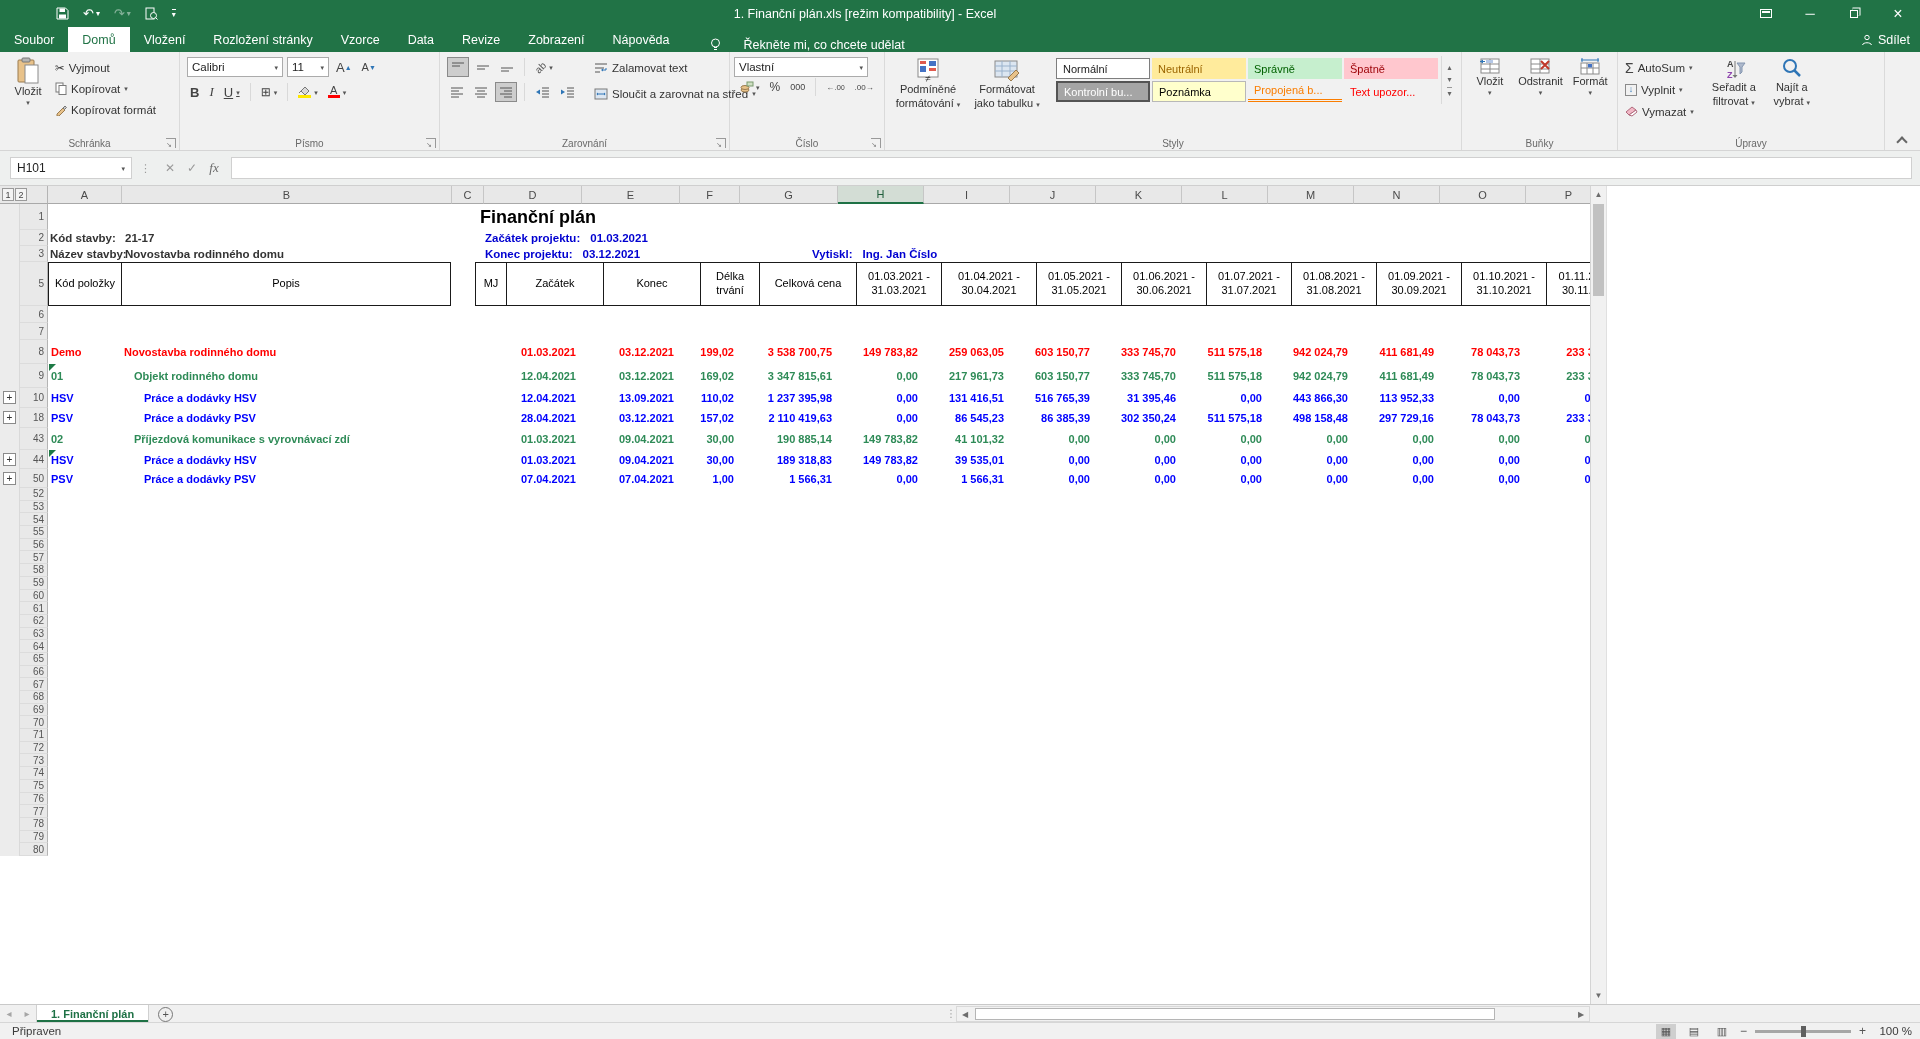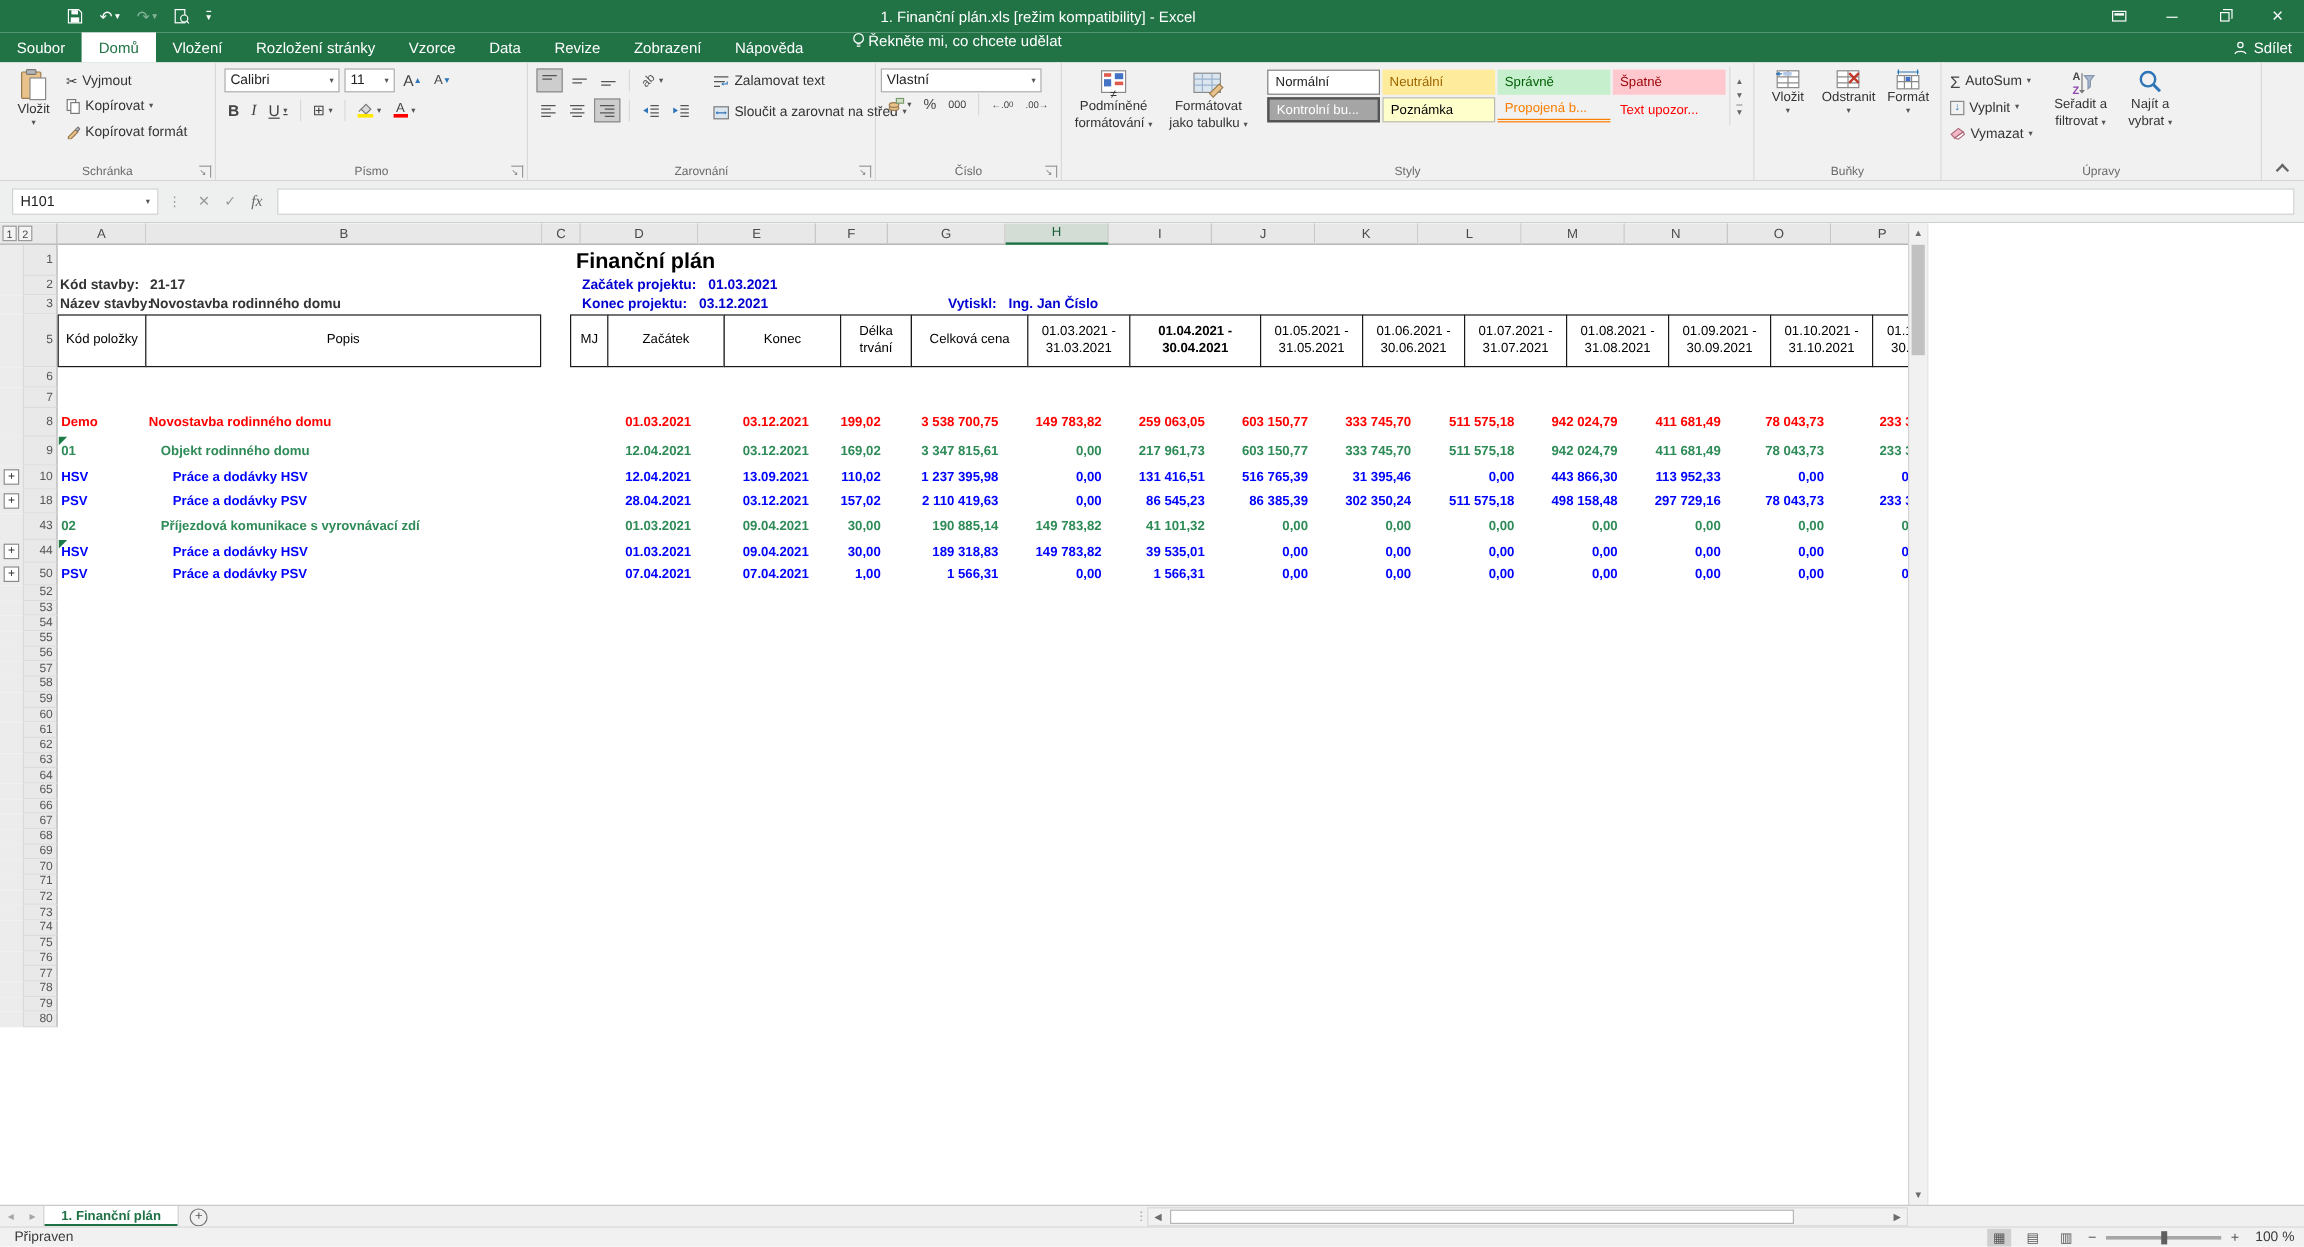--- a/index.html
+++ b/index.html
@@ -17,21 +17,21 @@
   .winbtns{position:absolute;right:0;top:0;height:27px;display:flex}
   .winbtn{width:44px;height:27px;display:flex;align-items:center;justify-content:center;color:#fff;font-size:13px}
   .ribbonopt-glyph{width:12px;height:9px;border:1px solid #fff;position:relative}
   .ribbonopt-glyph::after{content:"";position:absolute;left:1px;top:1px;width:8px;height:2px;background:#fff}
   .restore-glyph{width:8px;height:8px;border:1px solid #fff;box-shadow:2px -2px 0 -0.5px #217346,2.5px -2.5px 0 0 #fff}
 
   
   .tabrow{position:absolute;top:27px;left:0;width:1920px;height:25px;background:#217346;display:flex;align-items:stretch;color:#fff;font-size:12.5px}
   .mtab{display:flex;align-items:center;padding:0 14px}
   .mtab.active{background:#fff;color:#217346}
-  .tellme{display:flex;align-items:flex-start;gap:3px;margin-left:26px;font-size:12.5px}
+  .tellme{display:flex;align-items:flex-end;gap:23px;margin-left:26px;font-size:12.5px}
   .share{position:absolute;right:10px;top:0;height:25px;display:flex;align-items:center;gap:5px;font-size:12.5px}
 
   
   .ribbon{position:absolute;top:52px;left:0;width:1920px;height:99px;background:#f1f1f1;border-bottom:1px solid #d5d5d5;display:flex}
   .rgroup{position:relative;border-right:1px solid #dadada;padding:3px 4px 15px 4px;display:flex;align-items:flex-start}
   .glabel{position:absolute;bottom:1px;left:0;width:100%;text-align:center;font-size:10px;color:#696969}
   .launcher{position:absolute;bottom:2px;right:3px;width:10px;height:10px;border-top:1px solid #9a9a9a;border-right:1px solid #9a9a9a;font-size:7px;color:#777;display:flex;align-items:flex-end;justify-content:flex-start;line-height:1}
   .bigbtn{display:flex;flex-direction:column;align-items:center;justify-content:flex-start;font-size:11px;color:#333;text-align:center;line-height:1.25;padding:2px 3px}
   .caret{font-size:7px;color:#555;line-height:1}
   .smallrow{display:flex;align-items:center;gap:4px;height:21px;font-size:11.5px;color:#333;padding:0 3px;white-space:nowrap}
@@ -546,21 +546,21 @@
         <div class="grow" style="height: 16px;">
           <div class="og"></div>
           <div class="rn">3</div>
           <div class="cells">
             <span class="infospan" style="left: 2px;">Název stavby:</span>
             <span class="infospan" style="left: 77px;">Novostavba rodinného domu</span>
             <span class="infospan blue-info" style="left: 437px;">
               <span>Konec projektu:</span>
               <span style="margin-left:10px">03.12.2021</span>
             </span>
-            <span class="infospan blue-info" style="left: 742px;">
+            <span class="infospan blue-info" style="left: 764px;">
               <span>Vytiskl:</span>
               <span style="margin-left:10px">Ing. Jan Číslo</span>
             </span>
           </div>
         </div>
         <div class="grow" style="height: 44px;">
           <div class="og"></div>
           <div class="rn">5</div>
           <div class="cells">
             <div class="hcell" style="width: 74px;">
@@ -582,21 +582,21 @@
               <div>Délka</div>
               <div>trvání</div>
             </div>
             <div class="hcell" style="width: 98px;">
               <div>Celková cena</div>
             </div>
             <div class="hcell" style="width: 86px;">
               <div>01.03.2021 -</div>
               <div>31.03.2021</div>
             </div>
-            <div class="hcell" style="width: 110px; font-weight: bold;">
+            <div class="hcell" style="width: 96px;">
               <div>01.04.2021 -</div>
               <div>30.04.2021</div>
             </div>
             <div class="hcell" style="width: 86px;">
               <div>01.05.2021 -</div>
               <div>31.05.2021</div>
             </div>
             <div class="hcell" style="width: 86px;">
               <div>01.06.2021 -</div>
               <div>30.06.2021</div>

